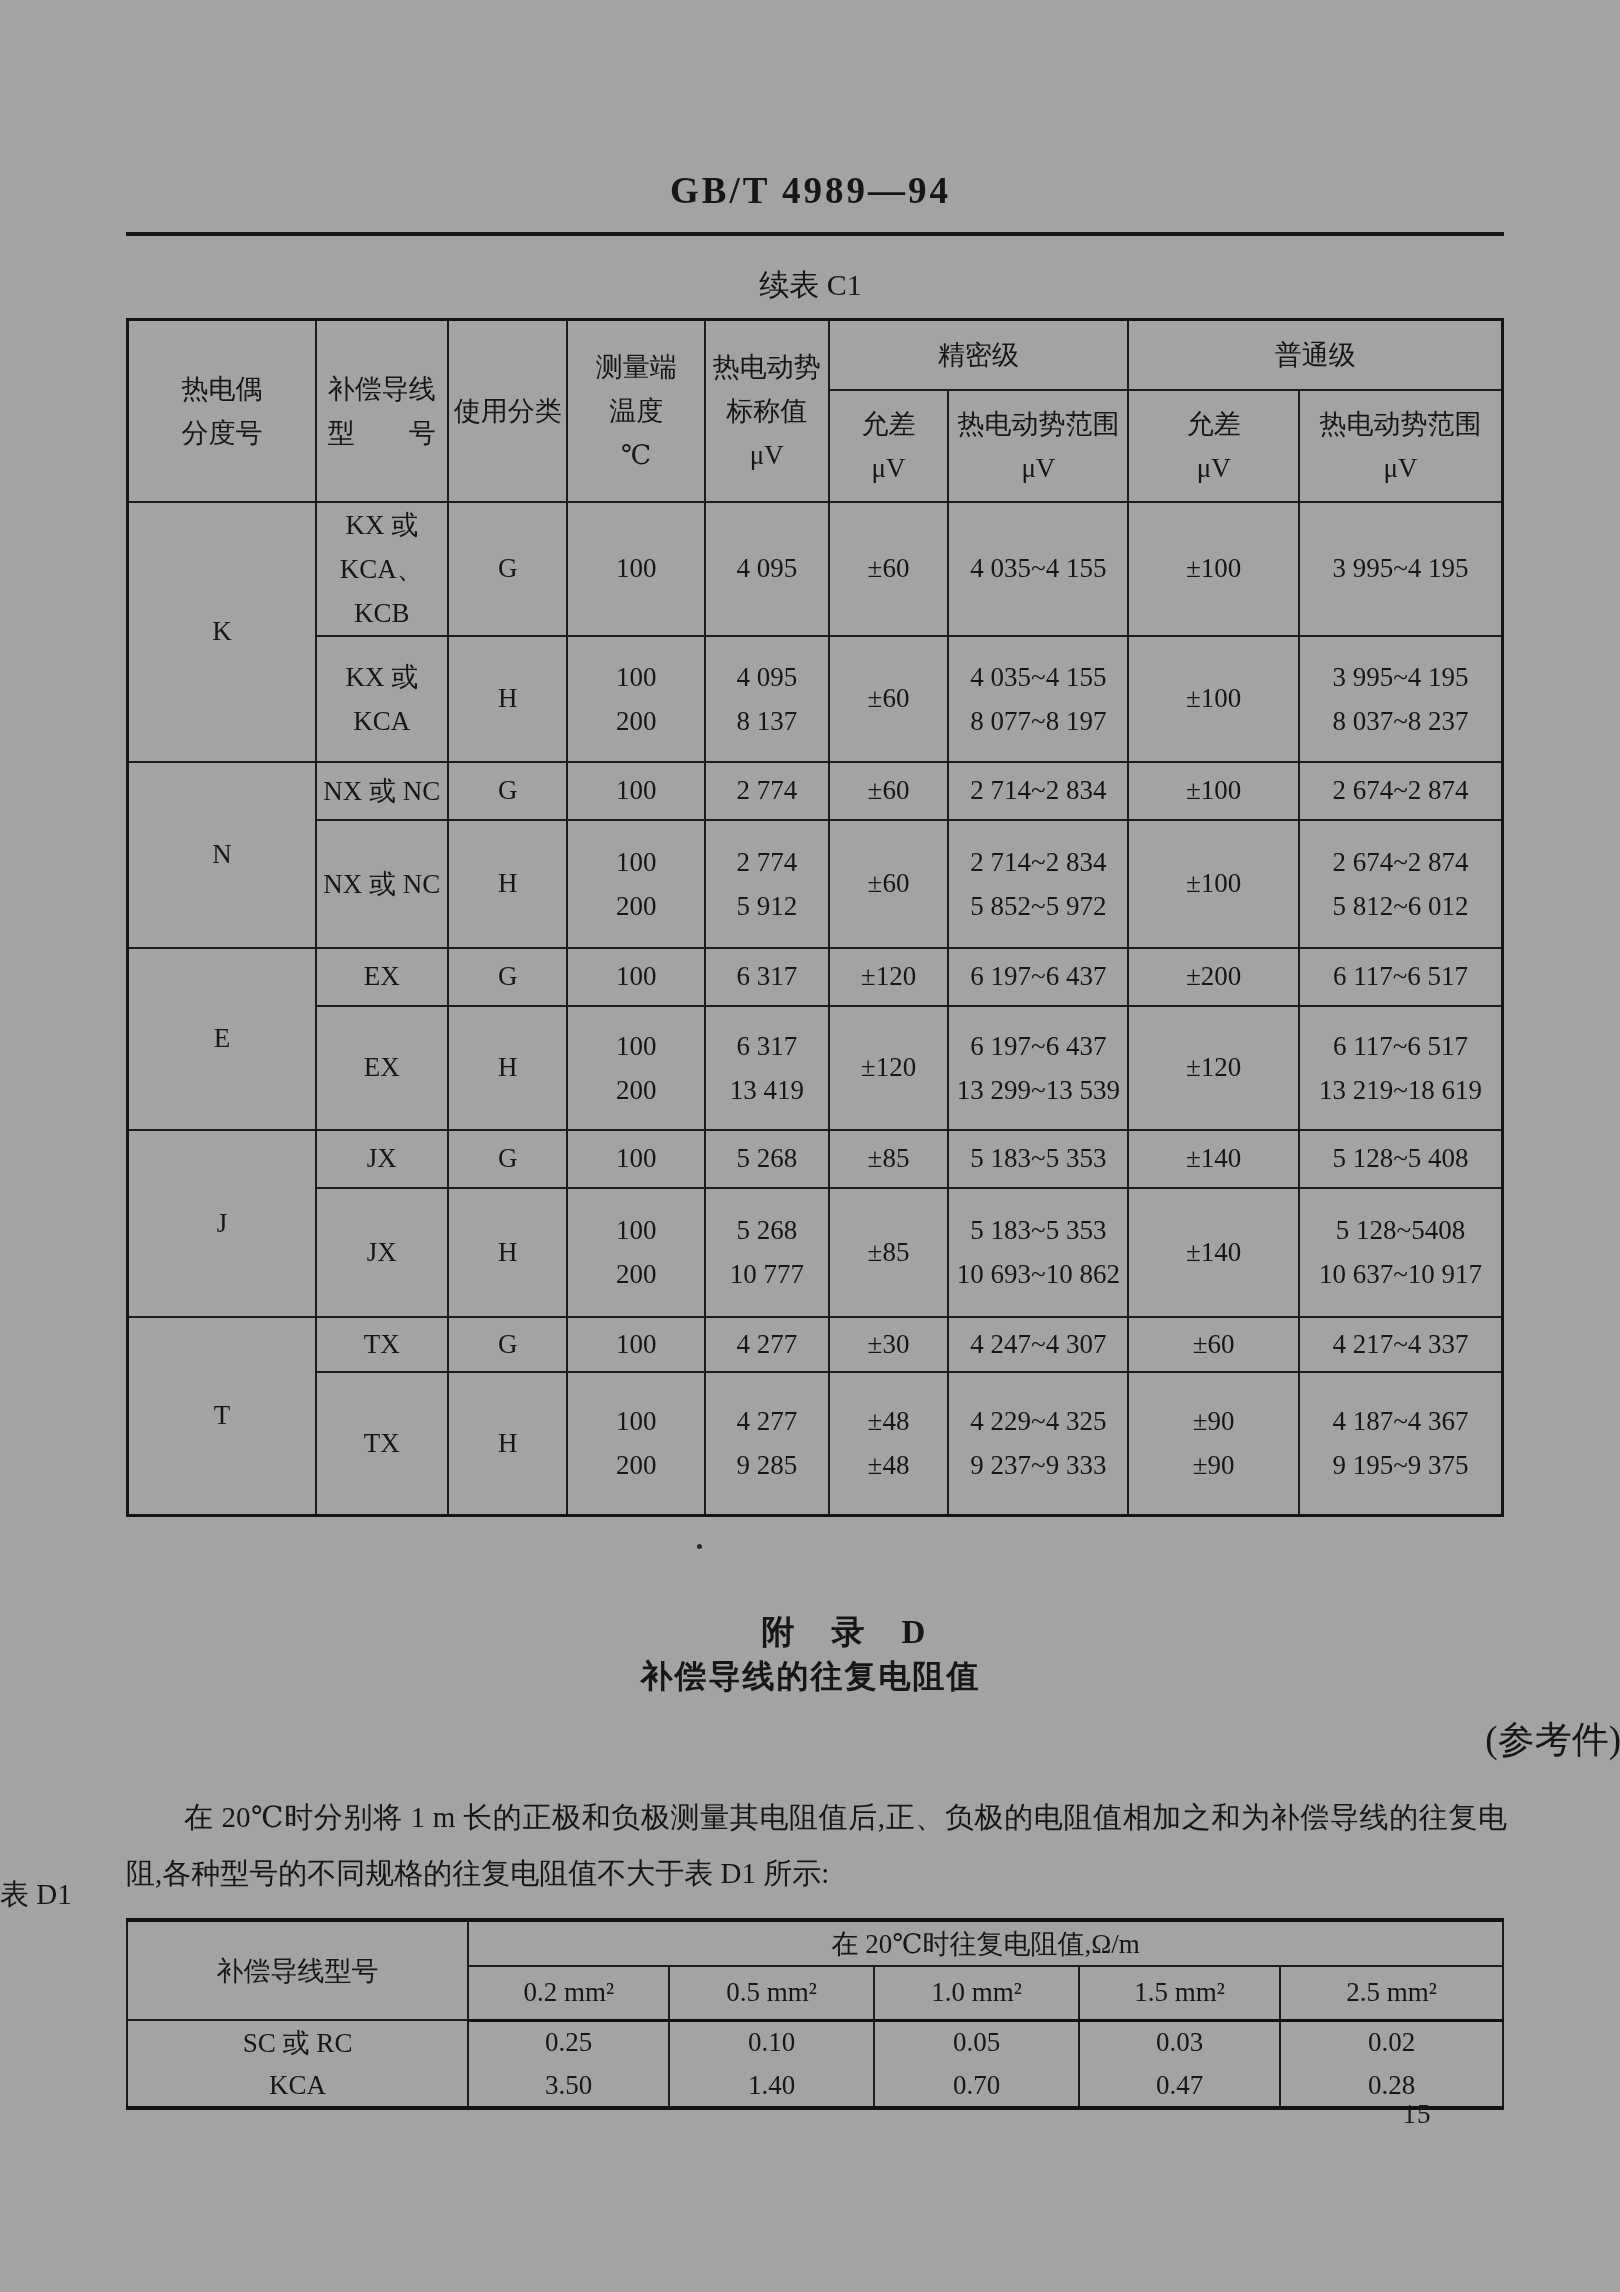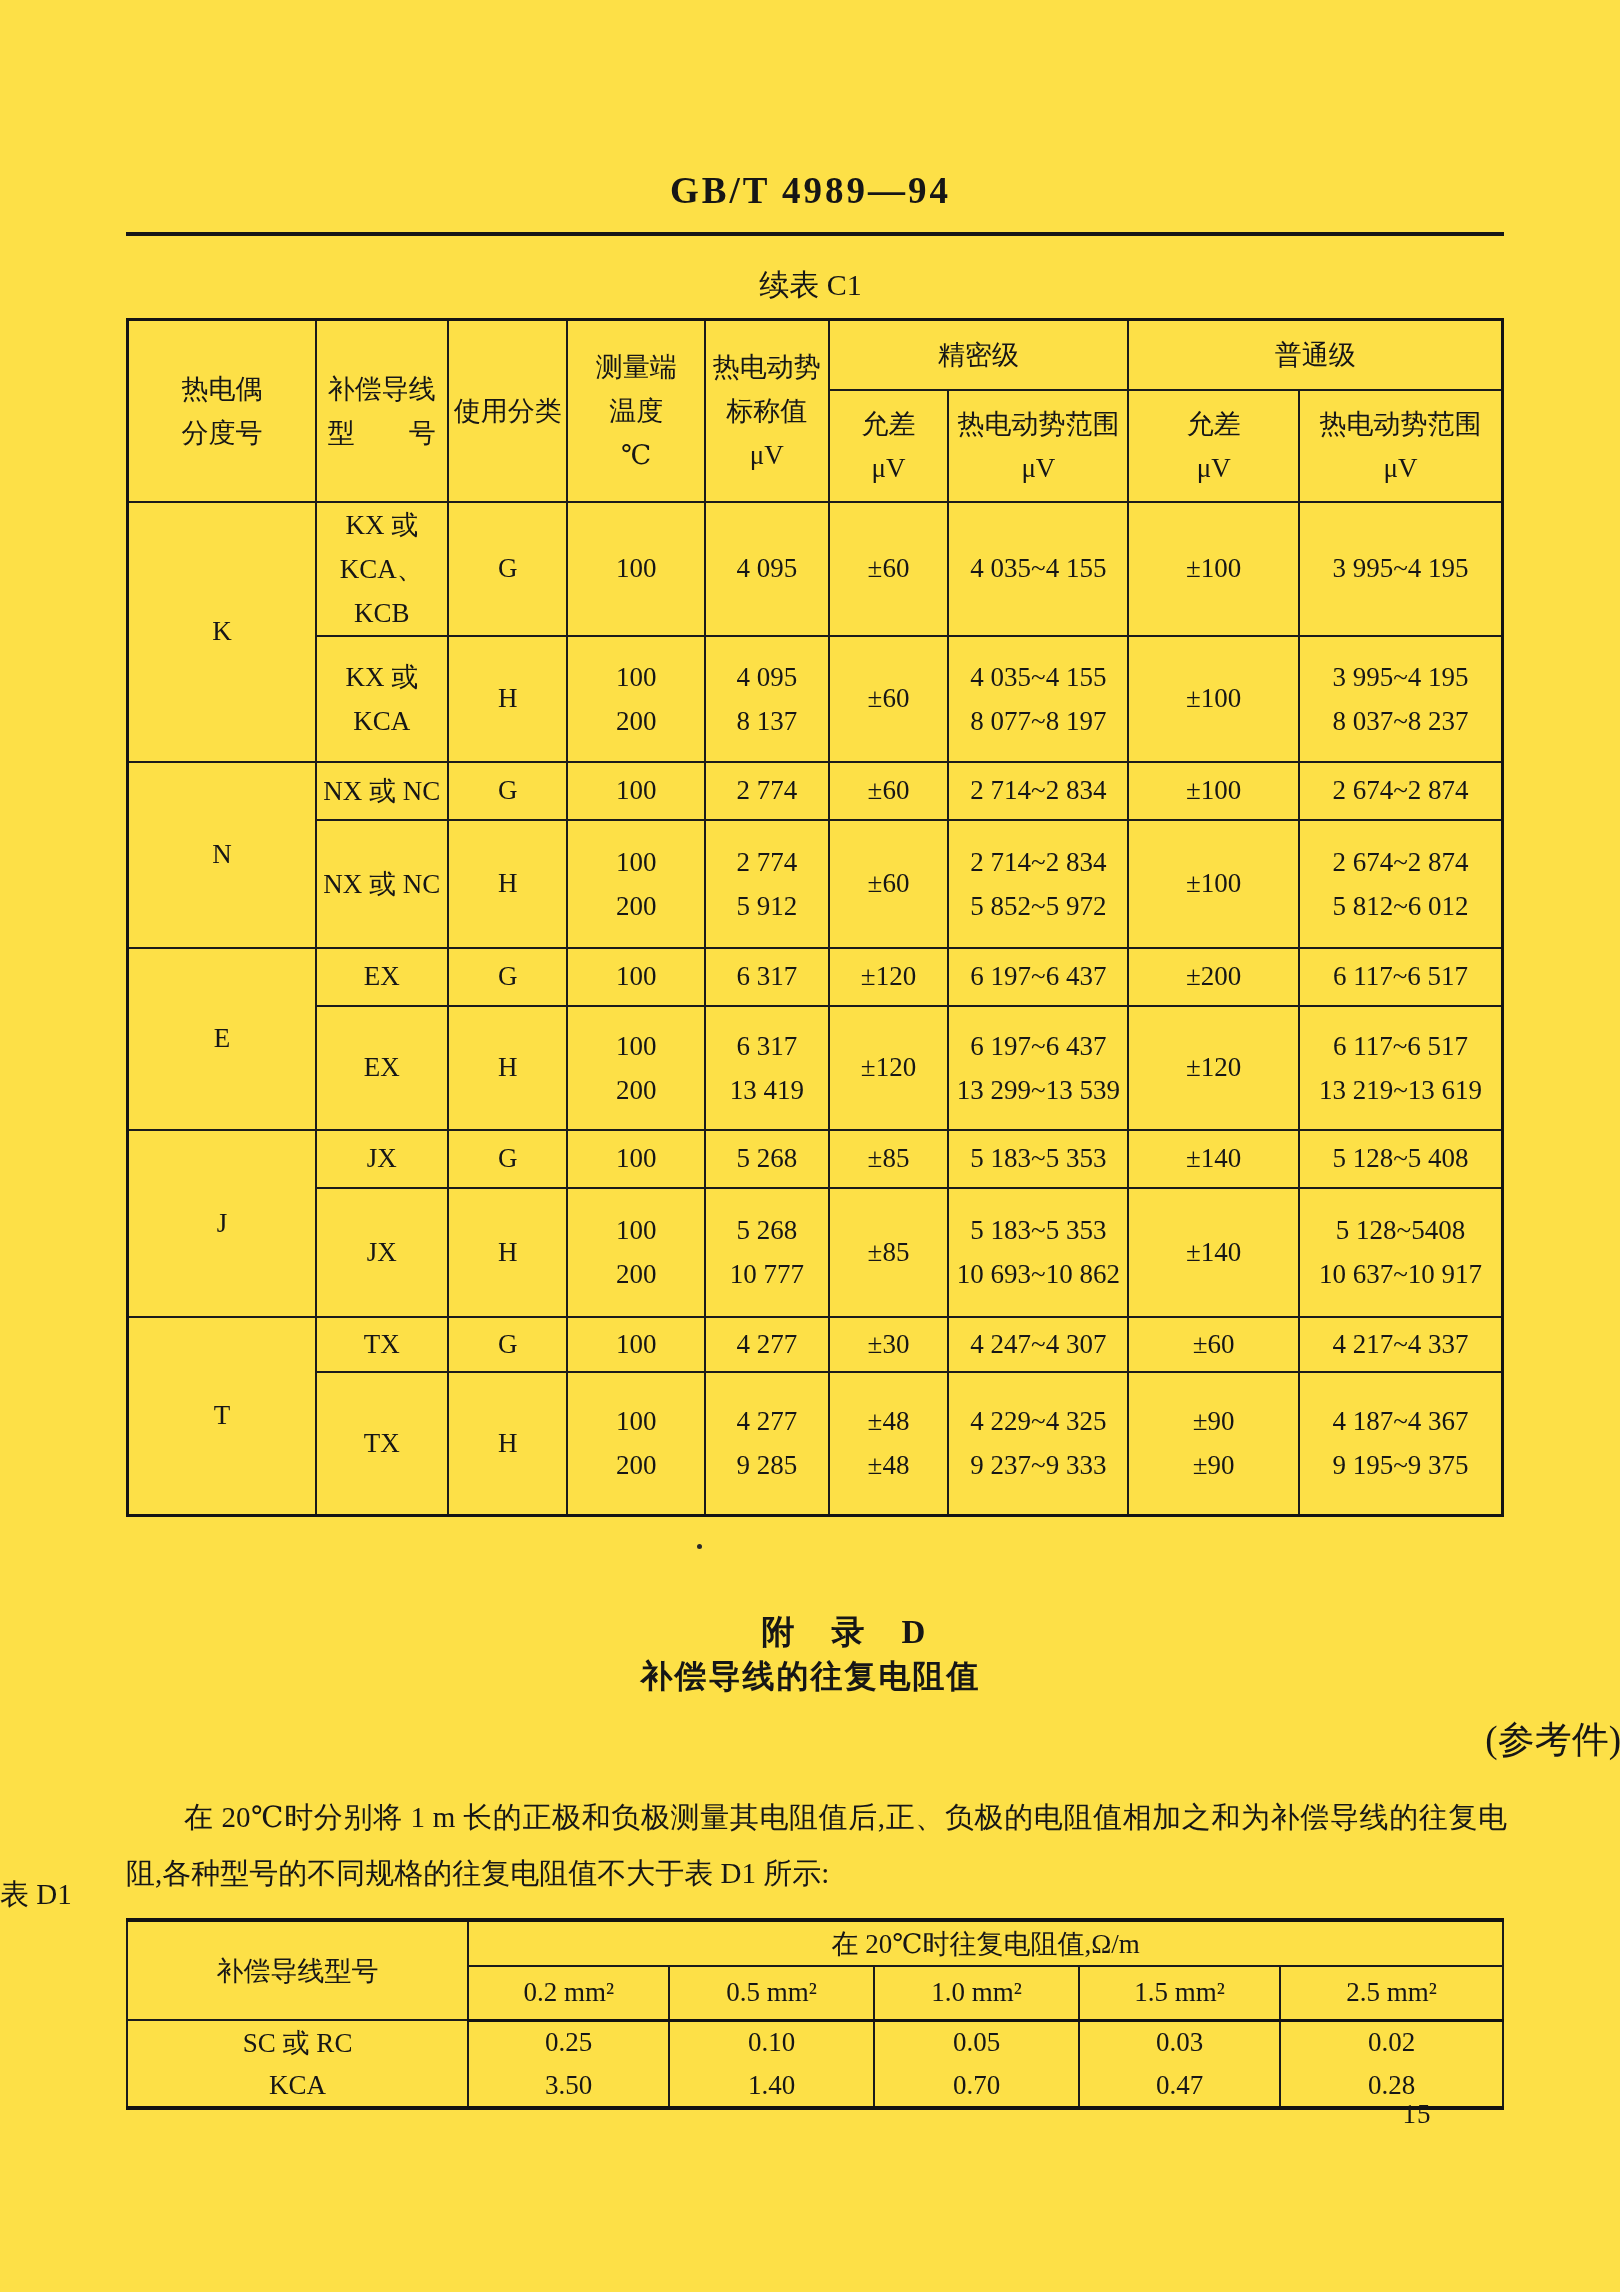--- a/index.html
+++ b/index.html
@@ -1,19 +1,19 @@
 <!DOCTYPE html>
 <html><head>
 <meta charset="utf-8">
 <style>
   html,body{margin:0;padding:0;background:#f7f7f4;}
   .page{
     position:relative;
     width:1621px;height:2292px;
-    background:#fde047;
+    background:#a3a3a3;
     font-family:"Liberation Serif","DejaVu Serif",serif;
     color:#161616;
     overflow:hidden;
   }
   .doc-title{
     position:absolute;top:169px;left:0;width:100%;
     text-align:center;font-size:37px;font-weight:bold;letter-spacing:3px;
   }
   .top-rule{
     position:absolute;left:126px;top:232px;width:1378px;height:4px;background:#171717;
@@ -239,21 +239,21 @@
               <div class="ln">13 419</div>
             </td>
             <td>±120</td>
             <td>
               <div class="ln">6 197~6 437</div>
               <div class="ln">13 299~13 539</div>
             </td>
             <td>±120</td>
             <td>
               <div class="ln">6 117~6 517</div>
-              <div class="ln">13 219~13 619</div>
+              <div class="ln">13 219~18 619</div>
             </td>
           </tr>
           <tr style="height: 58px;">
             <td rowspan="2">J</td>
             <td>JX</td>
             <td>G</td>
             <td>100</td>
             <td>5 268</td>
             <td>±85</td>
             <td>5 183~5 353</td>

